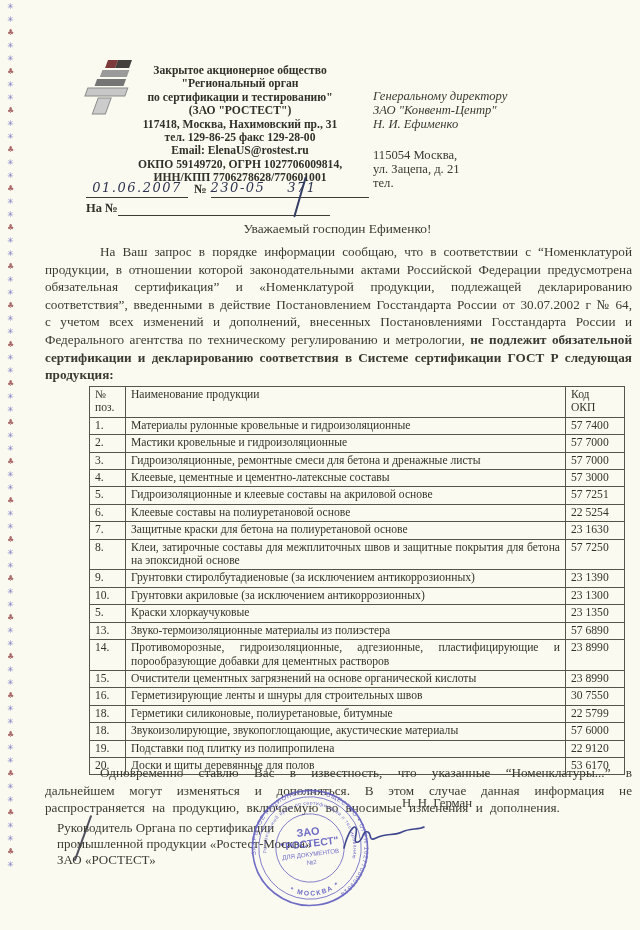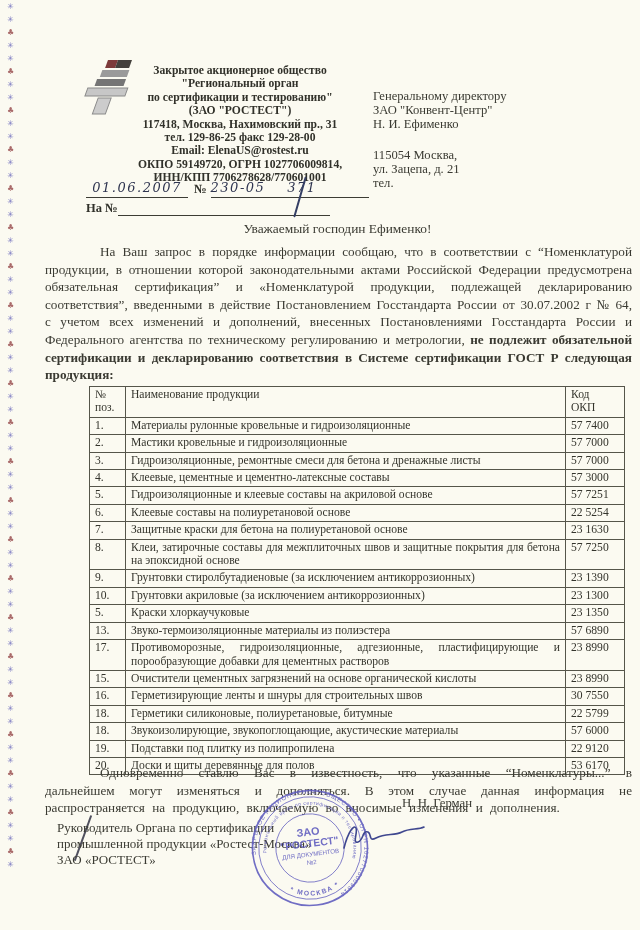--- a/index.html
+++ b/index.html
@@ -14,21 +14,21 @@
     display:flex; flex-direction:column; gap:5px; align-items:center;
     font-family:"DejaVu Sans", sans-serif; font-size:8px; line-height:1;
   }
   
   .logo{position:absolute; left:80px; top:58px;}
   .org-block{
     position:absolute; left:103px; top:64px; width:274px;
     text-align:center; font-weight:bold; font-size:11.6px; line-height:13.4px;
     white-space:pre-line; color:#31312a;
   }
-  .recipient-org{position:absolute; left:373px; top:90px; font-size:12.6px; line-height:13.8px; white-space:pre-line;}
+  .recipient-org{position:absolute; left:373px; top:90px; font-size:12.6px; line-height:13.8px; white-space:pre-line;font-style:italic;}
   .recipient-address{position:absolute; left:373px; top:149px; font-size:12.6px; line-height:13.8px; white-space:pre-line;}
   
   .ref-line{position:absolute; left:86px; top:180px; font-size:12.5px; display:flex; align-items:flex-end;}
   .hw{
     font-family:"DejaVu Serif", serif; font-style:italic; color:#2f3550;
     letter-spacing:1.5px; font-size:13px; transform:rotate(-1.5deg);
   }
   .u-date{display:inline-block; width:102px; border-bottom:1.2px solid #3c3c34; text-align:center; padding-bottom:1px;}
   .num-label{font-weight:bold; margin:0 4px 1px 6px; color:#31312a;}
   .u-num{display:inline-block; width:158px; border-bottom:1.2px solid #3c3c34; text-align:left; padding-bottom:1px;}
@@ -262,21 +262,21 @@
             <td class="col-pos">5.</td>
             <td class="col-name">Краски хлоркаучуковые</td>
             <td class="col-code">23 1350</td>
           </tr>
           <tr>
             <td class="col-pos">13.</td>
             <td class="col-name">Звуко-термоизоляционные материалы из полиэстера</td>
             <td class="col-code">57 6890</td>
           </tr>
           <tr>
-            <td class="col-pos">17.</td>
+            <td class="col-pos">14.</td>
             <td class="col-name">Противоморозные, гидроизоляционные, адгезионные, пластифицирующие и порообразующие добавки для цементных растворов</td>
             <td class="col-code">23 8990</td>
           </tr>
           <tr>
             <td class="col-pos">15.</td>
             <td class="col-name">Очистители цементных загрязнений на основе органической кислоты</td>
             <td class="col-code">23 8990</td>
           </tr>
           <tr>
             <td class="col-pos">16.</td>

